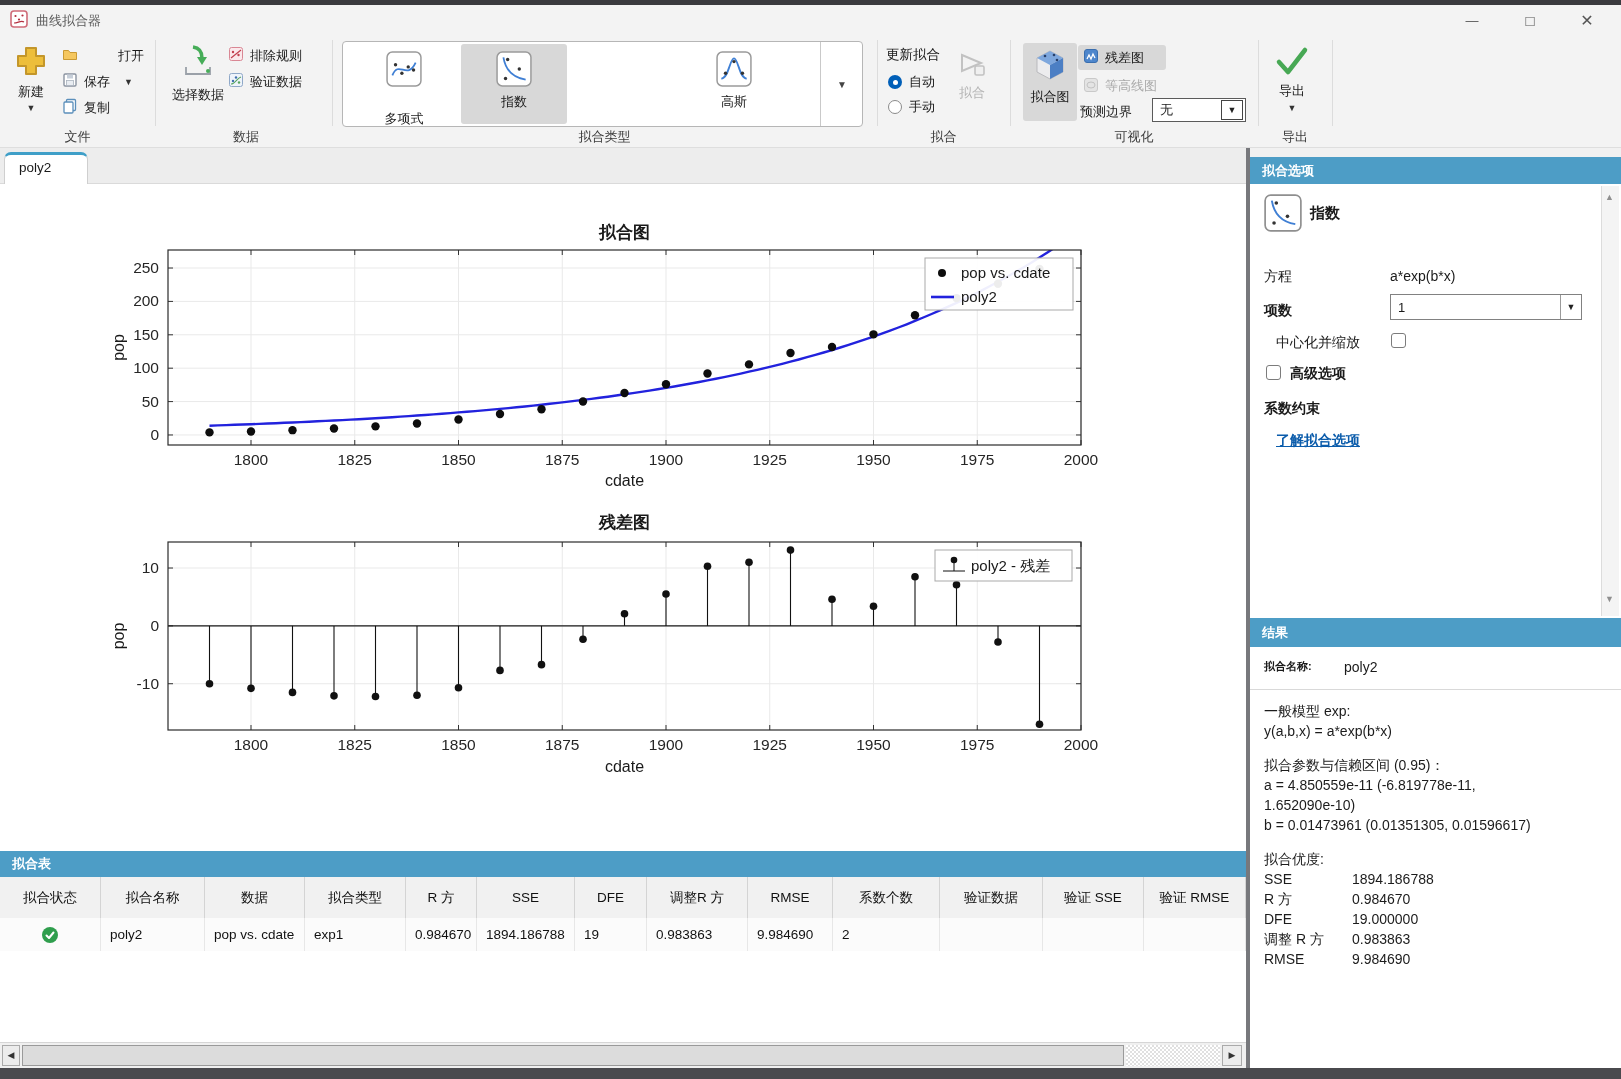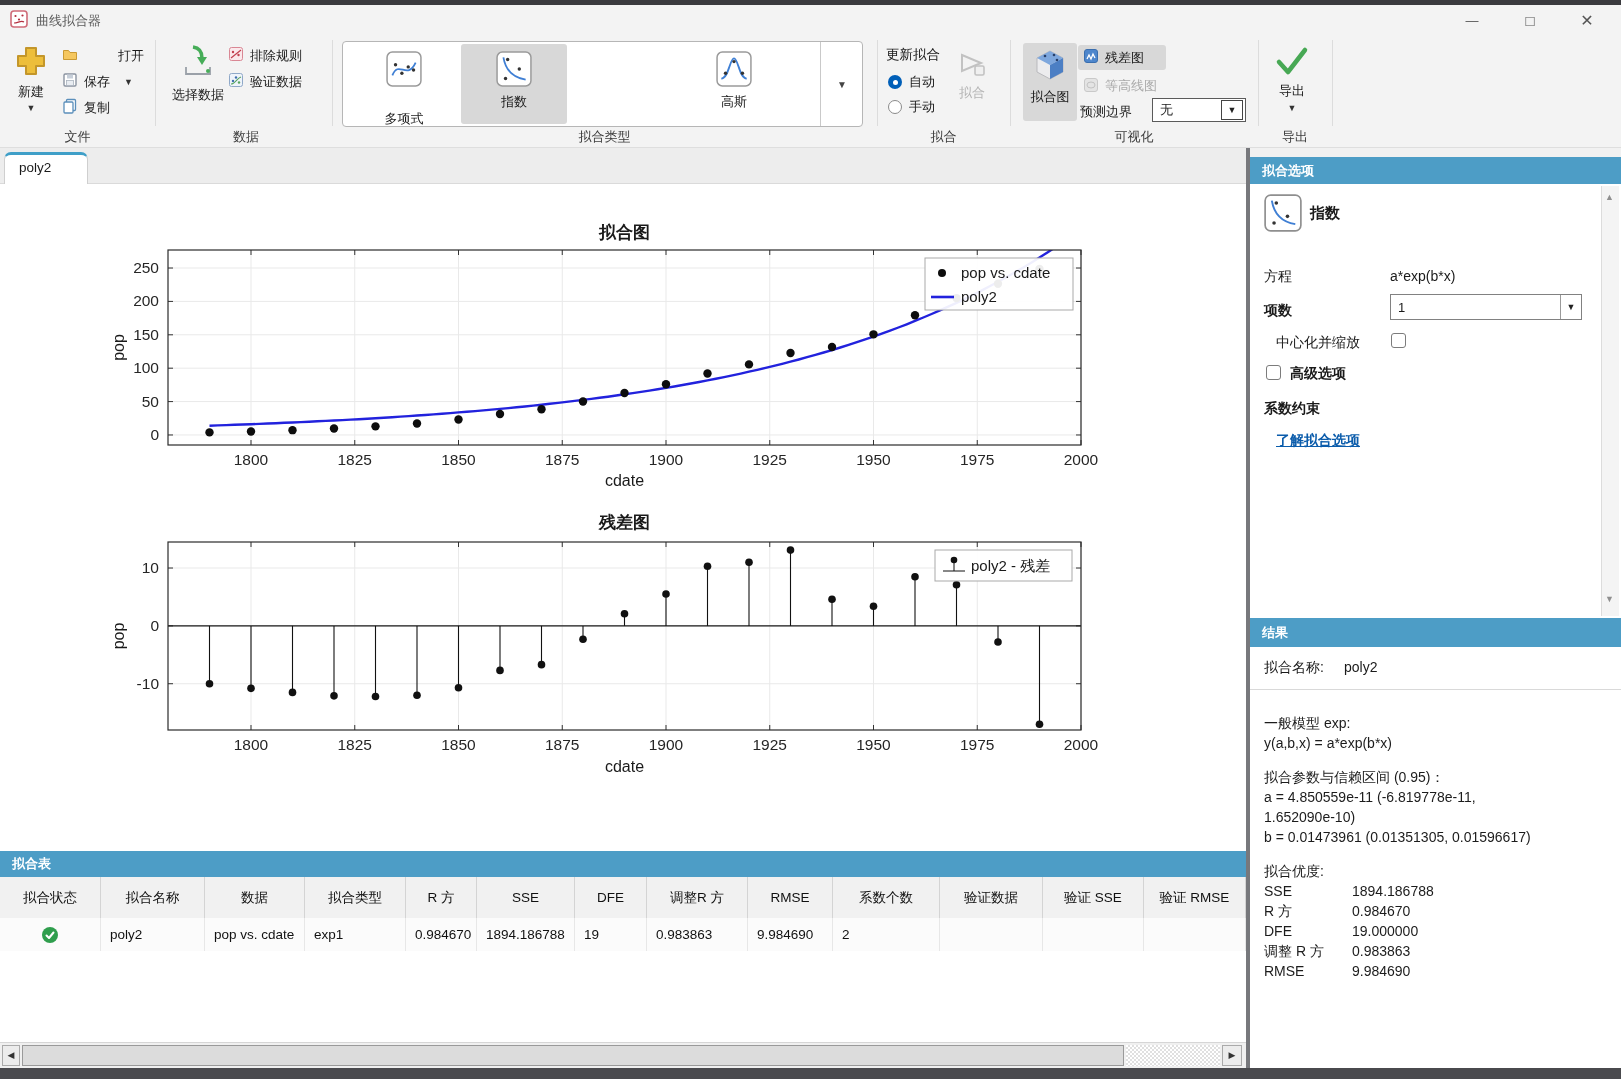--- a/index.html
+++ b/index.html
@@ -514,24 +514,24 @@
 
       <div class="a" style="left:351px;top:2px;width:18px;height:430px;background:#f4f4f4;border-left:1px solid #dcdcdc;box-sizing:border-box;">
         <div class="a" style="left:3px;top:6px;font-size:9px;color:#8f8f8f;">▲</div>
         <div class="a" style="left:3px;top:408px;font-size:9px;color:#8f8f8f;">▼</div>
       </div>
     </div>
     <div class="a teal" style="left:0;top:470px;width:371px;height:29px;">
       <span>结果</span>
     </div>
     <div class="a" style="left:0;top:499px;width:371px;height:421px;background:#fff;">
-      <span class="a" style="left:14px;top:12px;font-size:14px;">拟合名称:</span>
+      <span class="a" style="left:14px;top:12px;font-size:11px;font-weight:bold;">拟合名称:</span>
       <span class="a" style="left:94px;top:12px;font-size:14px;">poly2</span>
       <div class="a" style="left:0;top:42px;width:371px;height:1px;background:#d9d9d9;"></div>
-      <div id="reslines" class="a" style="left:14px;top:66px;width:348px;">
+      <div id="reslines" class="a" style="left:14px;top:54px;width:348px;">
           <div class="rline">一般模型 exp:</div>
           <div class="rline">y(a,b,x) = a*exp(b*x)</div>
           <div style="height:14px"></div>
           <div class="rline">拟合参数与信赖区间 (0.95)：</div>
           <div class="rline">a = 4.850559e-11 (-6.819778e-11,</div>
           <div class="rline">1.652090e-10)</div>
           <div class="rline">b = 0.01473961 (0.01351305, 0.01596617)</div>
           <div style="height:14px"></div>
           <div class="rline">拟合优度:</div>
           <div class="rline"><span class="gk">SSE</span><span>1894.186788</span></div>

